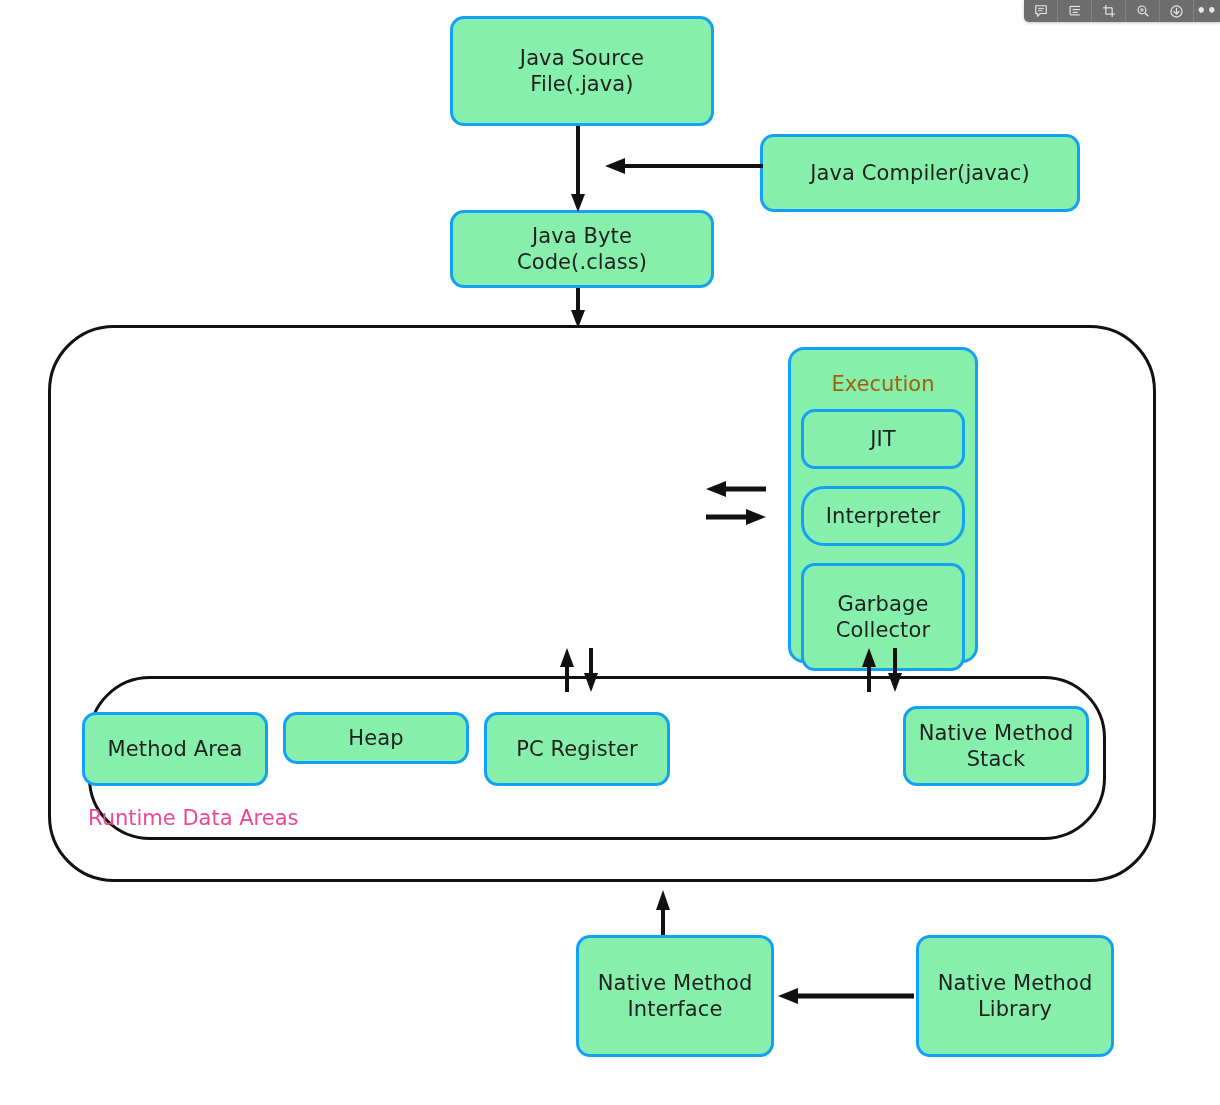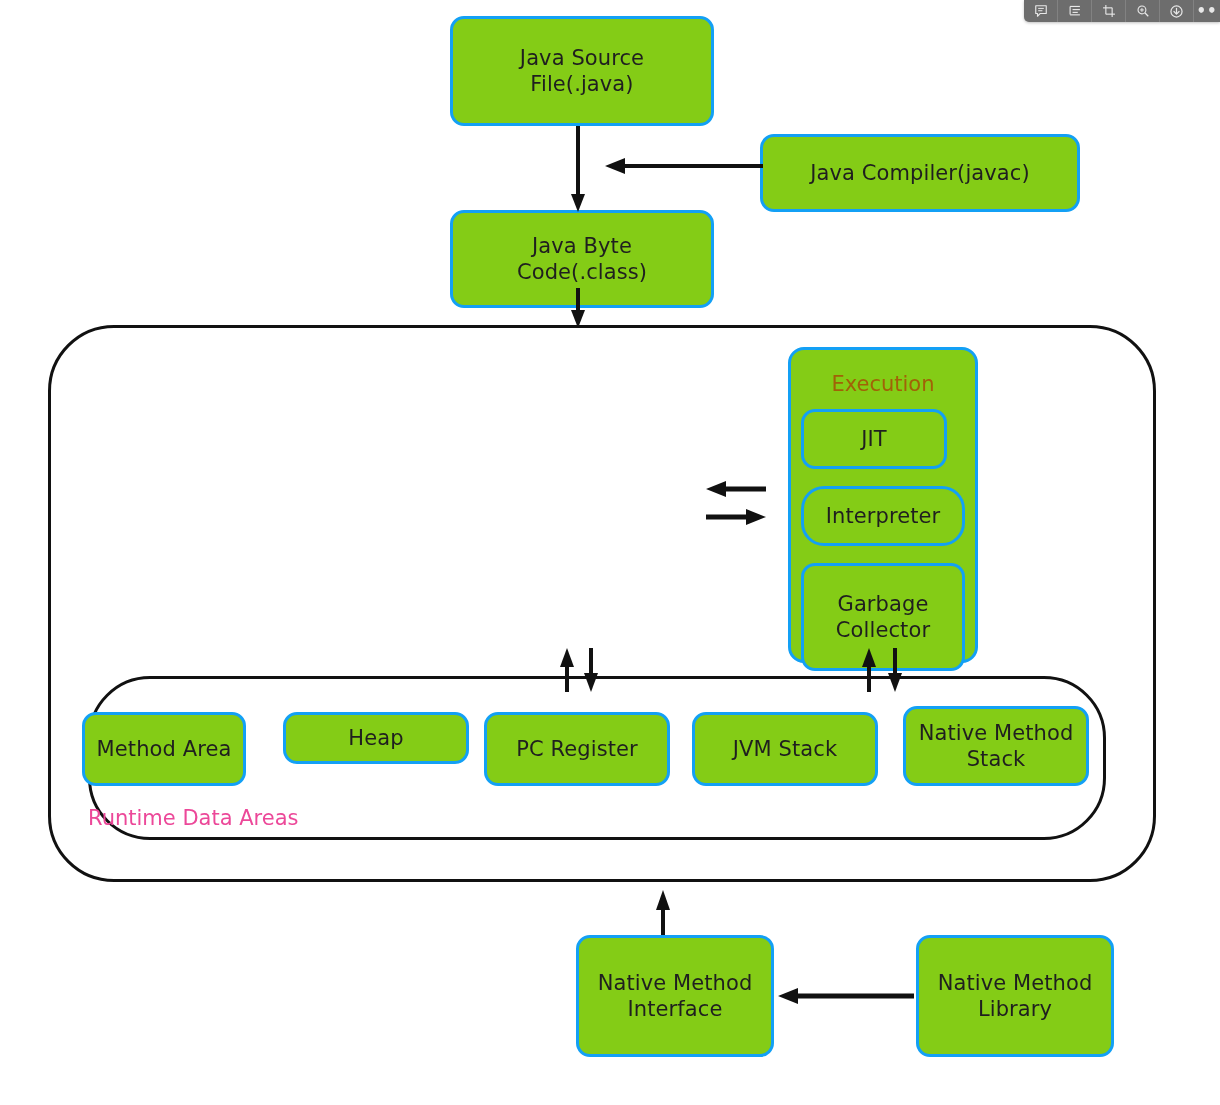--- a/index.html
+++ b/index.html
@@ -15,21 +15,21 @@
     width: 1220px;
     height: 1105px;
     background: #ffffff;
     overflow: hidden;
   }
 
   
   .node {
     position: absolute;
     box-sizing: border-box;
-    background: #84cc16;
+    background: #86efac;
     border: 3px solid var(--blue, #13a0f5);
     border-radius: 14px;
     display: flex;
     align-items: center;
     justify-content: center;
     text-align: center;
     color: #1f1f1f;
     font-size: 21px;
     line-height: 1.25;
     white-space: pre-line;
@@ -111,21 +111,21 @@
 </head>
 <body>
 
 <div id="canvas" style="--blue: #13a0f5;">
 
   <div class="node" style="left: 450px; top: 16px; width: 264px; height: 110px; border-color: rgb(19, 160, 245);">Java Source
 File(.java)</div>
 
   <div class="node" style="left: 760px; top: 134px; width: 320px; height: 78px; border-color: rgb(19, 160, 245);">Java Compiler(javac)</div>
 
-  <div class="node" style="left: 450px; top: 210px; width: 264px; height: 98px; border-color: rgb(19, 160, 245);">Java Byte
+  <div class="node" style="left: 450px; top: 210px; width: 264px; height: 78px; border-color: rgb(19, 160, 245);">Java Byte
 Code(.class)</div>
 
   <div class="arrow" style="left:570px; top:126px;">
     <svg width="16" height="86" viewBox="0 0 16 86">
       <line x1="8" y1="0" x2="8" y2="73" stroke="#111111" stroke-width="4"></line>
       <polygon points="8,86 1,68 15,68" fill="#111111"></polygon>
     </svg>
   </div>
 
   <div class="arrow" style="left:605px; top:158px;">
@@ -141,21 +141,21 @@
       <polygon points="8,40 1,22 15,22" fill="#111111"></polygon>
     </svg>
   </div>
 
   <div class="container-outer" style="left:48px; top:325px; width:1108px; height:557px;"></div>
 
 
   <div class="node" style="left: 788px; top: 347px; width: 190px; height: 316px; align-items: flex-start; border-radius: 16px; border-color: rgb(19, 160, 245);"></div>
   <div class="group-title" style="left:788px; top:372px; width:190px;">Execution</div>
 
-  <div class="node" style="left: 801px; top: 409px; width: 146px; height: 60px; border-color: rgb(19, 160, 245);">JIT</div>
+  <div class="node" style="left: 801px; top: 409px; width: 164px; height: 60px; border-color: rgb(19, 160, 245);">JIT</div>
 
   <div class="node" style="left: 801px; top: 486px; width: 164px; height: 60px; border-color: rgb(19, 160, 245); border-radius: 23px;">Interpreter</div>
 
   <div class="node" style="left: 801px; top: 563px; width: 164px; height: 108px; border-color: rgb(19, 160, 245);">Garbage
 Collector</div>
 
   <div class="arrow" style="left:706px; top:481px;">
     <svg width="60" height="16" viewBox="0 0 60 16">
       <line x1="60" y1="8" x2="16" y2="8" stroke="#111111" stroke-width="5"></line>
       <polygon points="0,8 20,0 20,16" fill="#111111"></polygon>
@@ -163,27 +163,26 @@
   </div>
   <div class="arrow" style="left:706px; top:509px;">
     <svg width="60" height="16" viewBox="0 0 60 16">
       <line x1="0" y1="8" x2="44" y2="8" stroke="#111111" stroke-width="5"></line>
       <polygon points="60,8 40,0 40,16" fill="#111111"></polygon>
     </svg>
   </div>
 
   <div class="container-inner" style="left:88px; top:676px; width:1018px; height:164px;"></div>
 
-  <div class="node" style="left: 82px; top: 712px; width: 164px; height: 74px; border-color: rgb(19, 160, 245);">Method Area</div>
+  <div class="node" style="left: 82px; top: 712px; width: 186px; height: 74px; border-color: rgb(19, 160, 245);">Method Area</div>
 
   <div class="node" style="left: 283px; top: 712px; width: 186px; height: 52px; border-color: rgb(19, 160, 245);">Heap</div>
 
   <div class="node" style="left: 484px; top: 712px; width: 186px; height: 74px; border-color: rgb(19, 160, 245); text-align: center;">PC Register</div>
 
-  <div class="node" style="left: 692px; top: 712px; width: 186px; height: 74px; border-color: rgb(19, 160, 245);">JVM Stack</div>
 
   <div class="node" style="left: 903px; top: 706px; width: 186px; height: 80px; border-color: rgb(19, 160, 245);">Native Method
 Stack</div>
 
   <div class="container-label" style="left:88px; top:806px; width:1018px;">Runtime Data Areas</div>
 
   <div class="arrow" style="left:559px; top:648px;">
     <svg width="16" height="44" viewBox="0 0 16 44">
       <line x1="8" y1="44" x2="8" y2="14" stroke="#111111" stroke-width="4"></line>
       <polygon points="8,0 1,19 15,19" fill="#111111"></polygon>

